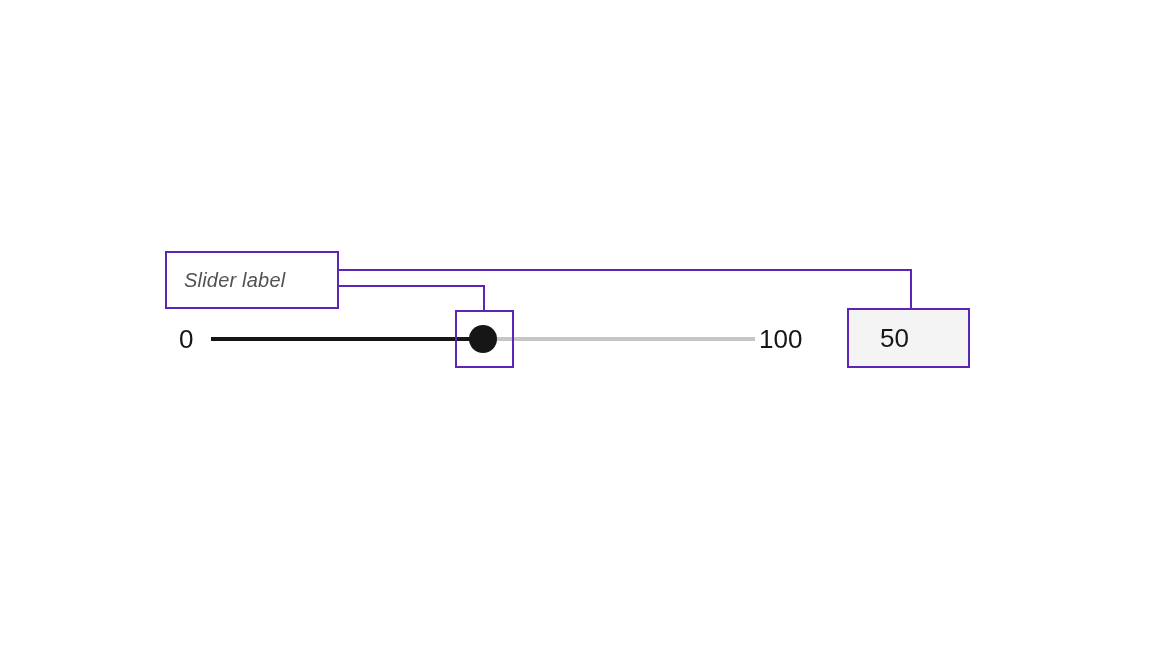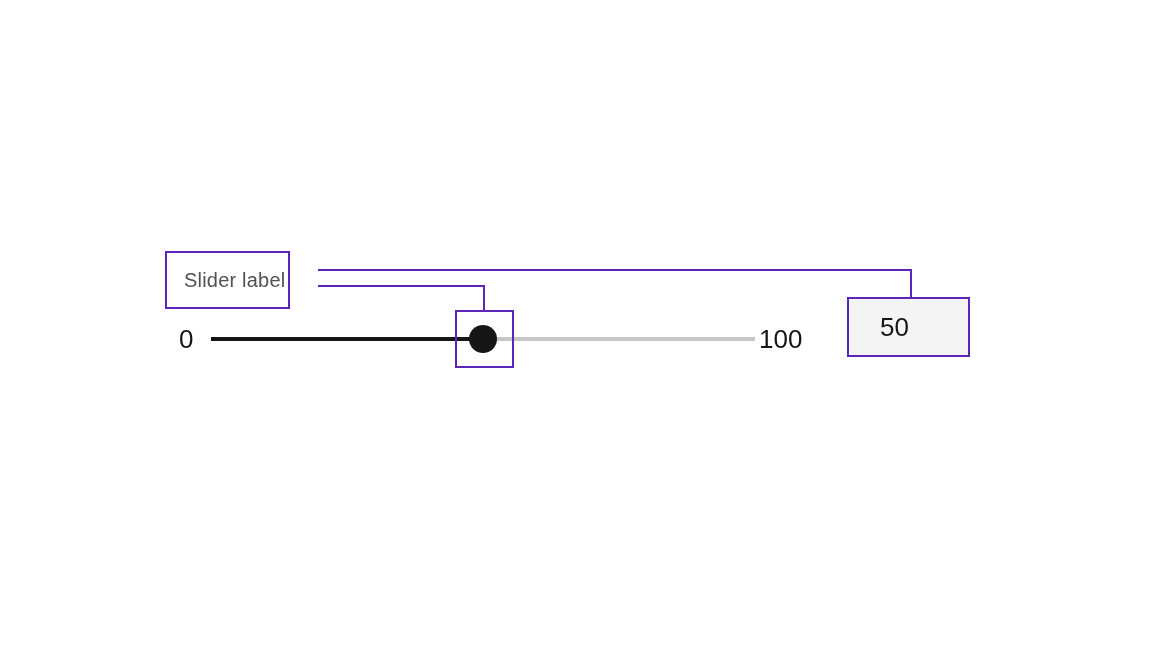--- a/index.html
+++ b/index.html
@@ -18,25 +18,26 @@
 
   
   .annotation-box {
     position: absolute;
     border: 2px solid #5b25b5;
     box-sizing: border-box;
     background: transparent;
   }
   .label-box {
     left: 165px; top: 251px;
-    width: 125px; height: 58px;
+    width: 174px; height: 58px;
     display: flex;
     align-items: center;
     padding-left: 17px;
     background: #ffffff;
+    font-style: italic;
   }
   .label-text {
     color: #525252;
     font-size: 20px;
     letter-spacing: 0.2px;
     white-space: nowrap;
   }
   .connector {
     position: absolute;
     background: #5b25b5;
@@ -77,21 +78,21 @@
   .handle {
     position: absolute;
     left: 469px; top: 325px;
     width: 28px; height: 28px;
     border-radius: 50%;
     background: #161616;
   }
 
   .value-box {
     position: absolute;
-    left: 847px; top: 297px;
+    left: 847px; top: 308px;
     width: 123px; height: 60px;
     box-sizing: border-box;
     border: 2px solid #5b25b5;
     background: #f4f4f4;
     display: flex;
     align-items: center;
     padding-left: 31px;
     color: #161616;
     font-size: 26px;
   }

